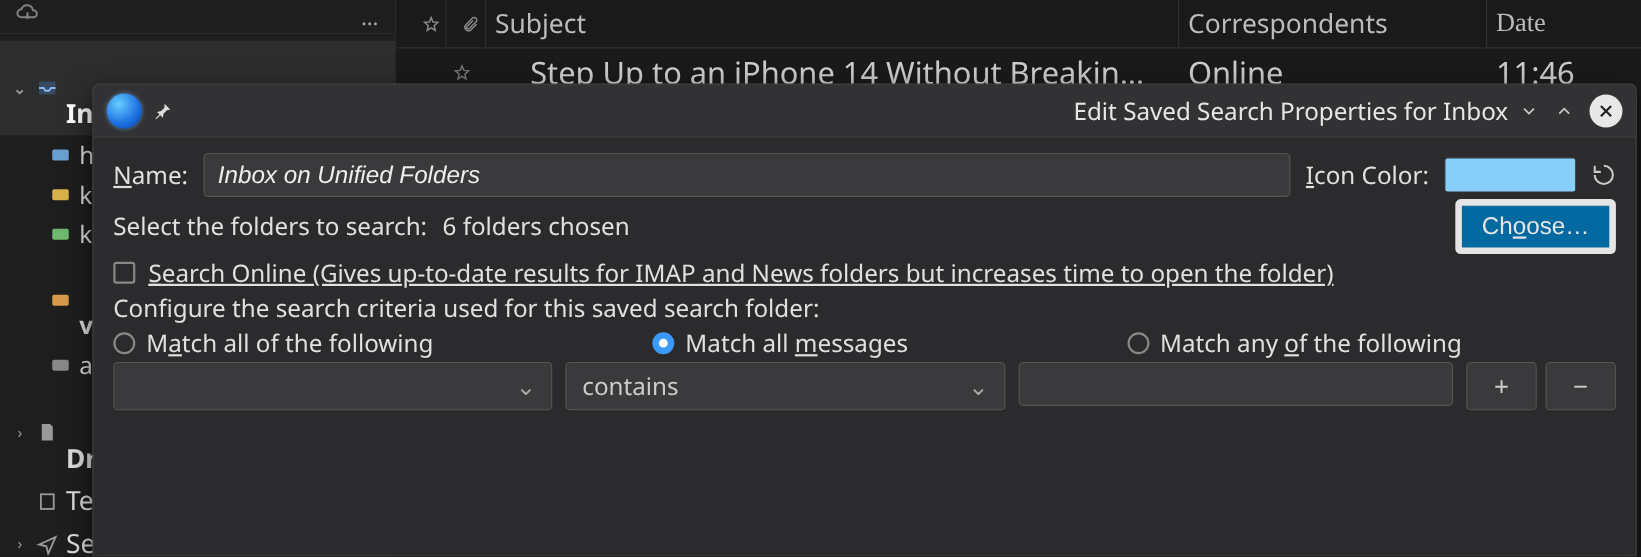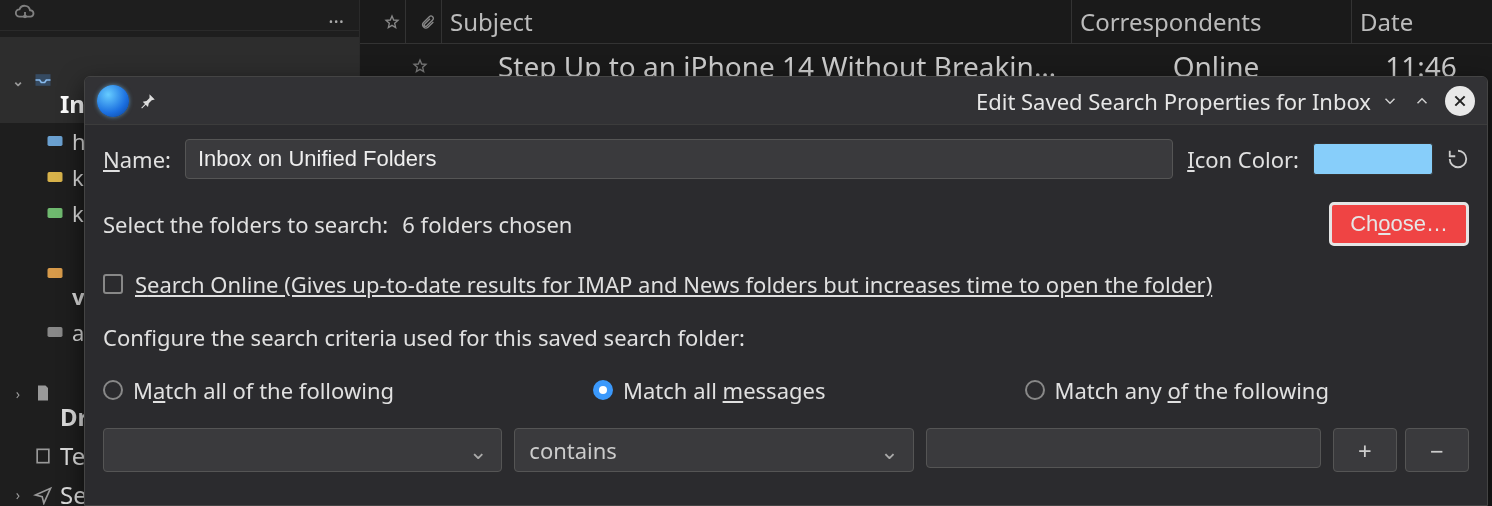--- a/index.html
+++ b/index.html
@@ -60,29 +60,28 @@
     background: #1a1a1a;
     display: flex;
     flex-direction: column;
   }
   .msg-header, .msg-row {
     display: grid;
     grid-template-columns: 36px 36px 1fr 280px 130px;
     align-items: center;
     padding: 0 10px;
     height: 44px;
-    text-align: center;
   }
   .msg-header {
     border-bottom: 1px solid #333;
     color: #bbb;
     font-size: 24px;
   }
   .msg-header > div { border-right: 1px solid #333; padding-left: 8px; height:100%; display:flex; align-items:center;}
-  .msg-header > div:last-child { border-right: none; }
+  .msg-header > div:last-child { border-right: none; font-family: Liberation Serif, serif; }
   .msg-row { font-size: 28px; color: #ccc; margin-left: 32px; }
   .star-icon, .attach-icon { color: #777; display:flex; justify-content:center; }
   .ellips { white-space: nowrap; overflow: hidden; text-overflow: ellipsis; padding-left:8px;}
 
   
   .dialog {
     position: absolute;
     left: 84px;
     top: 76px;
     right: 4px;
@@ -124,47 +123,48 @@
     border-radius: 50%;
     background: #e8e8e8;
     color: #222;
     display: flex; align-items: center; justify-content: center;
   }
   .dlg-body {
     flex: 1;
     padding: 14px 18px;
     display: flex;
     flex-direction: column;
-    gap: 23px;
+    gap: 2px;
     font-size: 22px;
     color: #e0e0e0;
   }
   .row { display: flex; align-items: center; gap: 14px; }
   .nlabel { color:#e0e0e0; }
   .ul { text-decoration: underline; text-underline-offset: 2px; }
   .text-input {
     background: #3a3a3d;
     border: 1px solid #555;
     border-radius: 4px;
     color: #eee;
     padding: 6px 12px;
     font-size: 22px;
     height: 40px;
+    font-style: italic;
   }
   .name-input { flex: 1; }
   .color-swatch {
     width: 120px; height: 32px;
     background: #87cefa;
     border: 1px solid #333;
     border-radius: 3px;
   }
   .reset-icon { color:#ccc; display:flex; }
   .btn {
-    background: #ef4444;
-    border: 3px solid #e5e5e5;
+    background: #0369a1;
+    border: 6px solid #e5e5e5;
     border-radius: 5px;
     padding: 6px 18px;
     font-size: 22px;
     color: #e6e6e6;
     cursor: pointer;
   }
   .checkbox {
     width: 20px; height: 20px;
     border: 2px solid #888;
     border-radius: 3px;

